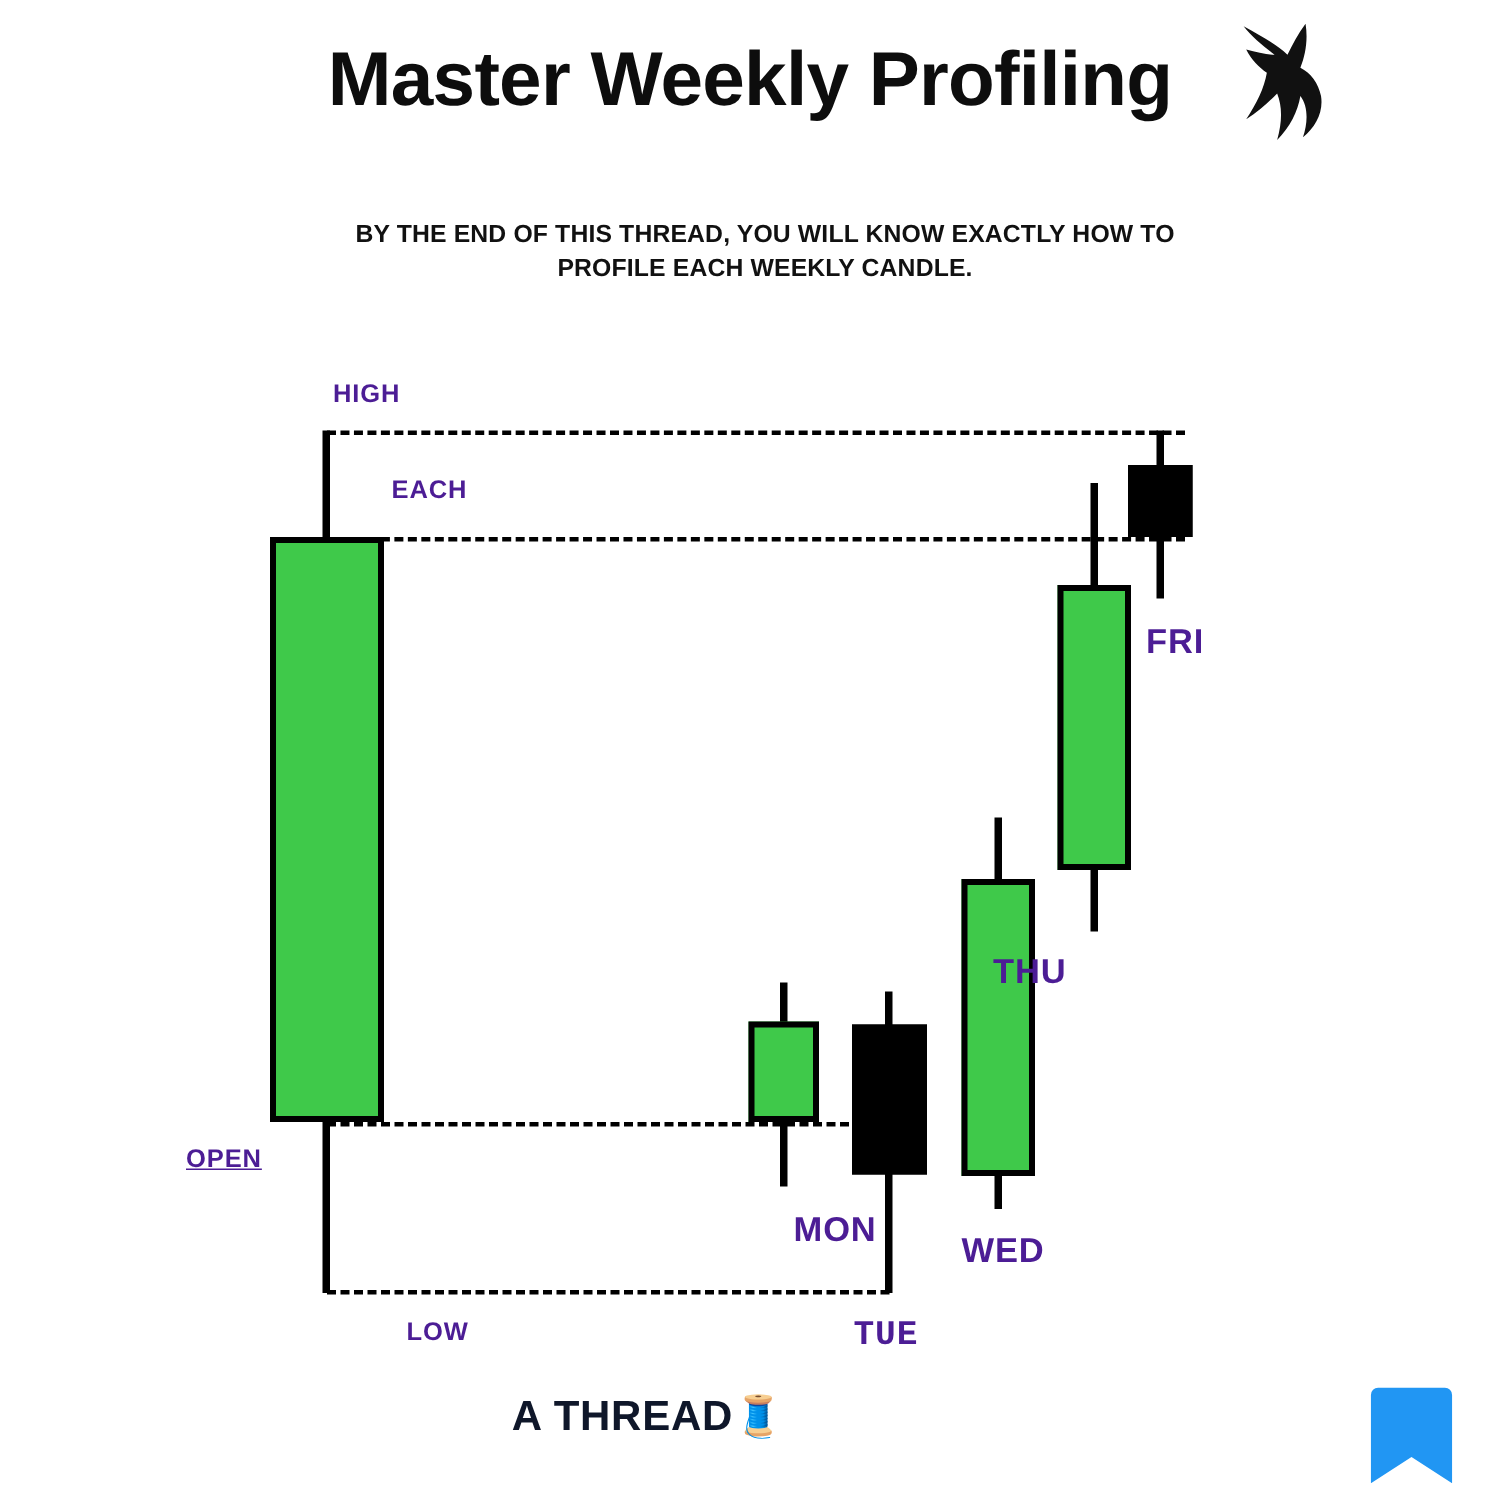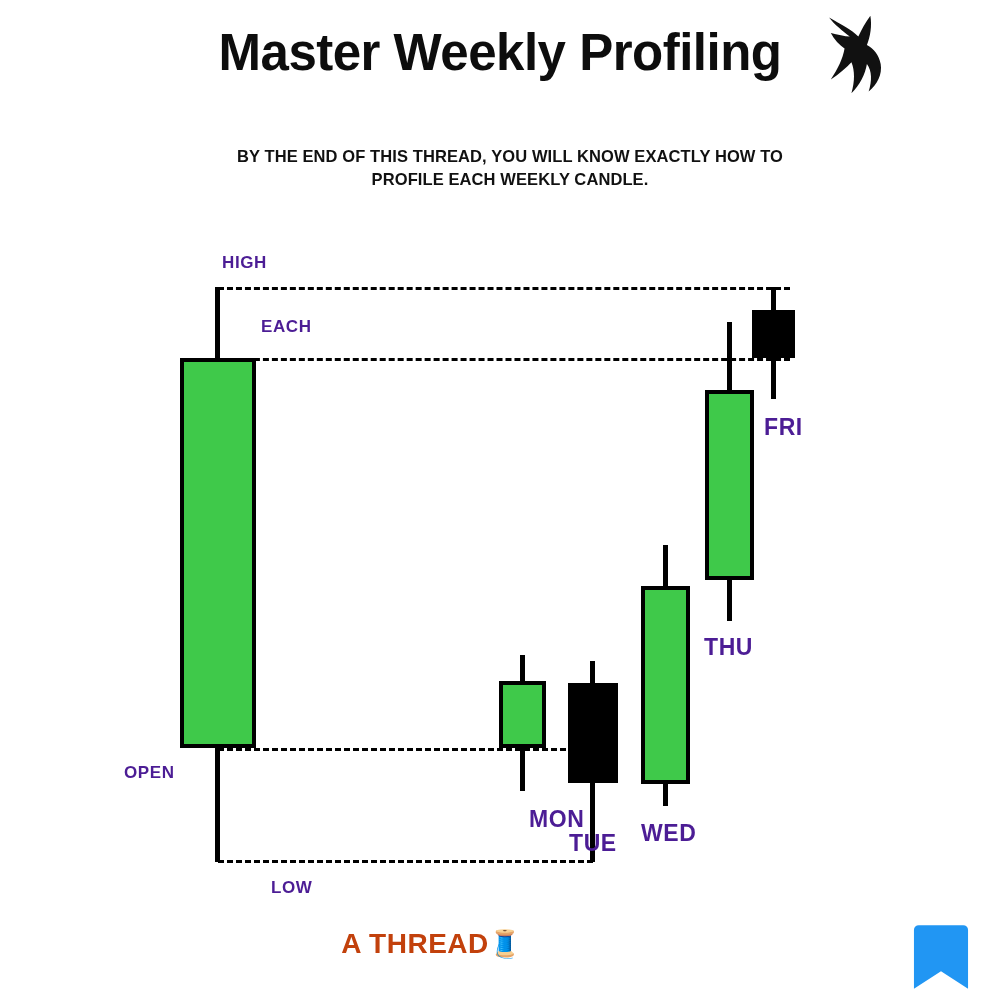--- a/index.html
+++ b/index.html
@@ -51,21 +51,21 @@
     letter-spacing:0.6px;
     white-space:nowrap;
     font-family:"Liberation Sans", sans-serif;
   }
   .lbl.day{font-size:23px;}
 
   
   .footer{
     position:absolute;left:0;top:928px;width:864px;
     text-align:center;
-    font-size:28px;font-weight:bold;color:#c2410c;
+    font-size:28px;font-weight:bold;color:#0f172a;
     letter-spacing:0.5px;
     font-family:"Liberation Sans", sans-serif;
   }
   .footer .emoji{font-size:27px;}
   .bookmark{position:absolute;left:908px;top:922px;width:66px;height:70px;}
 </style>
 </head>
 <body>
 
 <div class="page">
@@ -122,27 +122,27 @@
     </div>
 
     <div class="candle">
       <div class="wick" style="left:771px;top:287px;height:27px;"></div>
       <div class="wick" style="left:771px;top:354px;height:45px;"></div>
       <div class="body down" style="left:752px;top:310px;width:43px;height:48px;"></div>
     </div>
 
     <div class="lbl" style="left:222px;top:253px;">HIGH</div>
     <div class="lbl" style="left:261px;top:317px;">EACH</div>
-    <div class="lbl" style="left:124px;top:763px;">OPEN</div>
+    <div class="lbl" style="left:124px;top:763px;text-decoration:underline;">OPEN</div>
     <div class="lbl" style="left:224px;top:878px;margin-left:47px;">LOW</div>
 
     <div class="lbl day" style="left:529px;top:806px;">MON</div>
-    <div class="lbl day" style="left:569px;top:830px;">TUE</div>
+    <div class="lbl day" style="left:569px;top:877px;font-family:Liberation Mono, monospace;">TUE</div>
     <div class="lbl day" style="left:641px;top:820px;">WED</div>
-    <div class="lbl day" style="left:704px;top:634px;">THU</div>
+    <div class="lbl day" style="left:662px;top:634px;">THU</div>
     <div class="lbl day" style="left:764px;top:414px;">FRI</div>
 
   </div>
 
   <div class="footer">
     <span>A THREAD</span><span class="emoji">🧵</span>
   </div>
 
   <div class="bookmark">
     <svg viewBox="0 0 40 44" width="66" height="70" aria-hidden="true">

